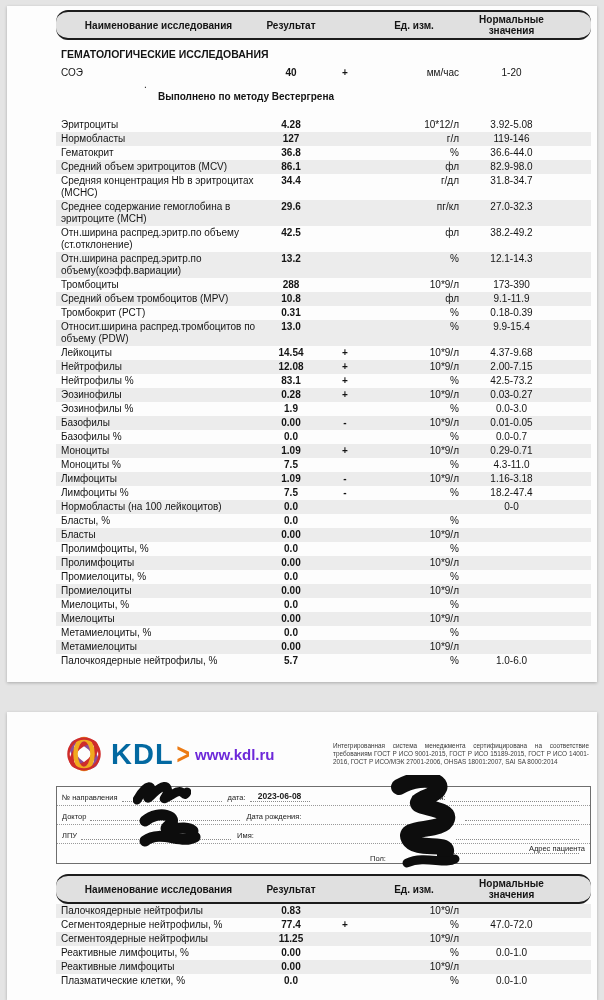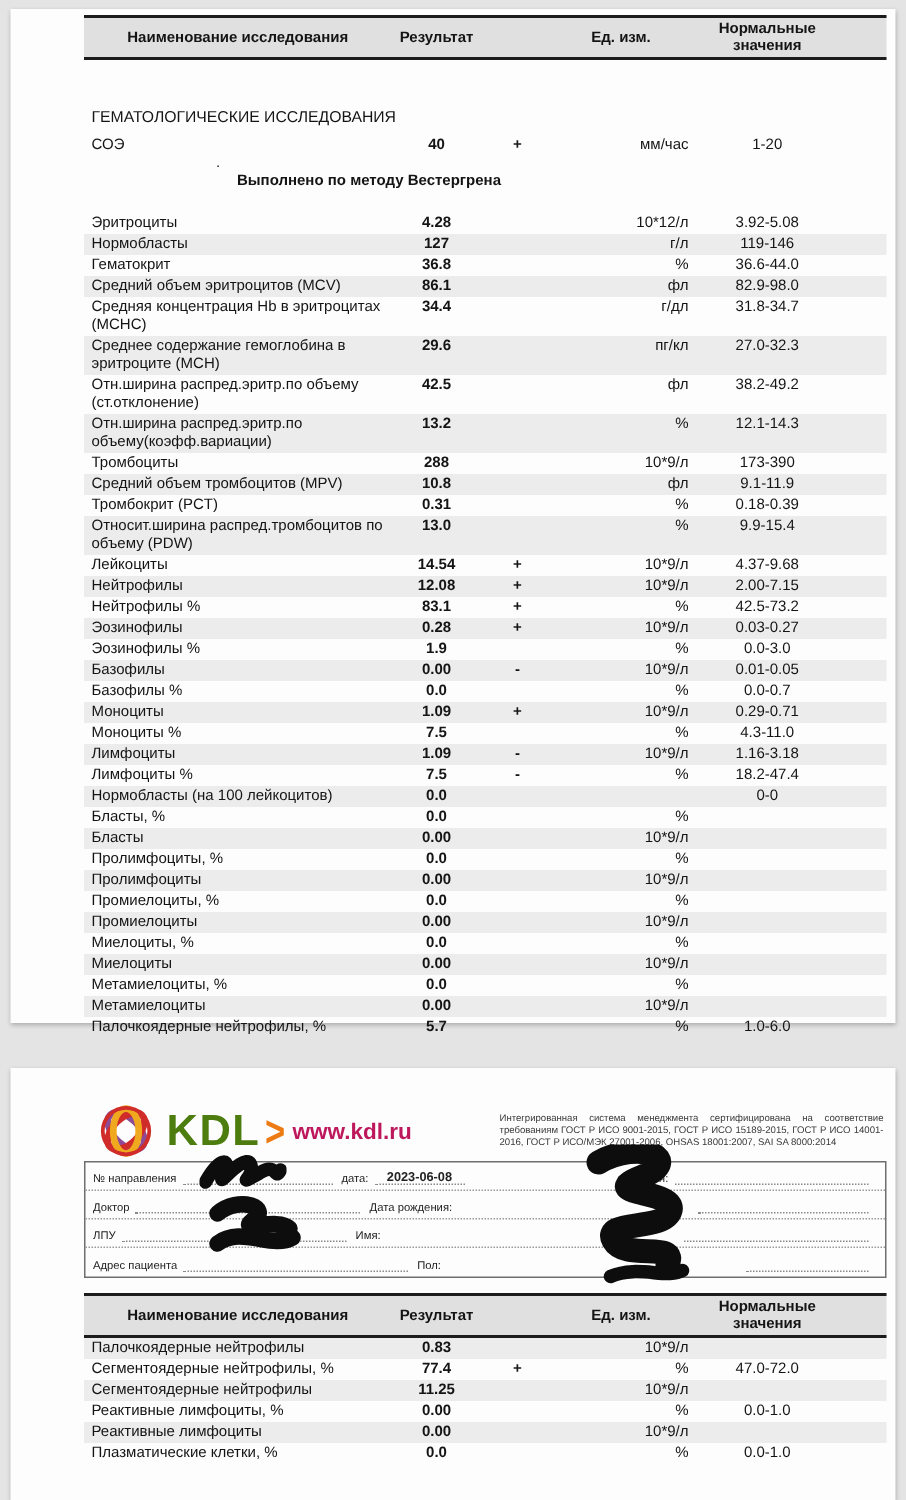--- a/index.html
+++ b/index.html
@@ -25,49 +25,50 @@
   
   .lab-header {
     display: flex;
     align-items: center;
     background: #e0e0e0;
     border-top: 2px solid #1c1c1c;
     border-bottom: 2px solid #1c1c1c;
     font-weight: bold;
     font-size: 10px;
     padding: 2px 0;
+    border-radius: 12px;
   }
   .lab-header > div { text-align: center; }
   .lab-row { display: flex; font-size: 10px; line-height: 12px; padding: 1px 0; }
   .c-name { width: 205px; padding-left: 5px; text-align: left; }
   .lab-header .c-name { text-align: center; padding-left: 0; }
   .c-res  { width: 60px;  text-align: center; font-weight: bold; }
   .c-flag { width: 48px;  text-align: center; font-weight: bold; }
   .c-unit { width: 90px;  text-align: right; }
   .c-norm { width: 105px; text-align: center; }
   .c-sp   { flex: 1; }
   .zebra-even .lab-row:nth-child(even) { background: #ececec; }
   .zebra-odd  .lab-row:nth-child(odd)  { background: #ececec; }
 
-  .section-title { font-weight: normal; font-size: 10.5px; margin: 32px 0 6px 5px; }
+  .section-title { font-weight: bold; font-size: 10.5px; margin: 8px 0 6px 5px; }
   .dot-line { margin-left: 88px; font-size: 10px; line-height: 9px; }
   .method-note { font-weight: bold; font-size: 10px; text-align: center; width: 380px; margin: 2px 0 16px 0; }
 
   
   .logo-row { display: flex; align-items: center; margin: 18px 0 0 8px; }
   .knot { width: 40px; height: 40px; flex: 0 0 auto; }
-  .brand { font-size: 29px; font-weight: bold; letter-spacing: 1px; margin-left: 7px; color: #4d7c0f; }
+  .brand { font-size: 29px; font-weight: bold; letter-spacing: 1px; margin-left: 7px; color: #0369a1; }
   .chev  { font-size: 23px; font-weight: bold; color: #ec7b14; margin: 0 5px 0 3px; display: inline-block; transform: scaleY(1.25); }
-  .site  { font-size: 15px; font-weight: bold; color: #be185d; }
+  .site  { font-size: 15px; font-weight: bold; color: #6d28d9; }
   .cert  { margin-left: auto; width: 256px; font-size: 6.4px; line-height: 8px; text-align: justify; color: #3a3a3a; margin-right: 2px; }
 
   
-  .form-box { position: relative; border: 1px solid #6e6e6e; font-size: 7.5px; color: #222; }
+  .form-box { position: relative; border: 1px solid #6e6e6e; margin-top: 12px; font-size: 7.5px; color: #222; }
   .form-row { display: flex; align-items: flex-end; height: 19px; border-bottom: 1px dotted #9a9a9a; padding: 0 5px 3px 5px; }
-  .form-row:last-child { border-bottom: none; }
+  .form-row:last-child { border-bottom: none; flex-direction: column; }
   .flabel { flex: 0 0 auto; }
   .fval   { border-bottom: 1px dotted #8a8a8a; margin: 0 6px 0 4px; }
   .v-ref  { width: 100px; }
   .v-date { width: 60px; font-size: 8.5px; font-weight: bold; text-align: center; }
   .v-left { width: 150px; }
   .v-right{ flex: 1; }
   .rlabel { margin-left: 96px; }
   .form-row .rlabel2 { margin-left: auto; width: 215px; }
   .scribble { position: absolute; z-index: 3; }
 

